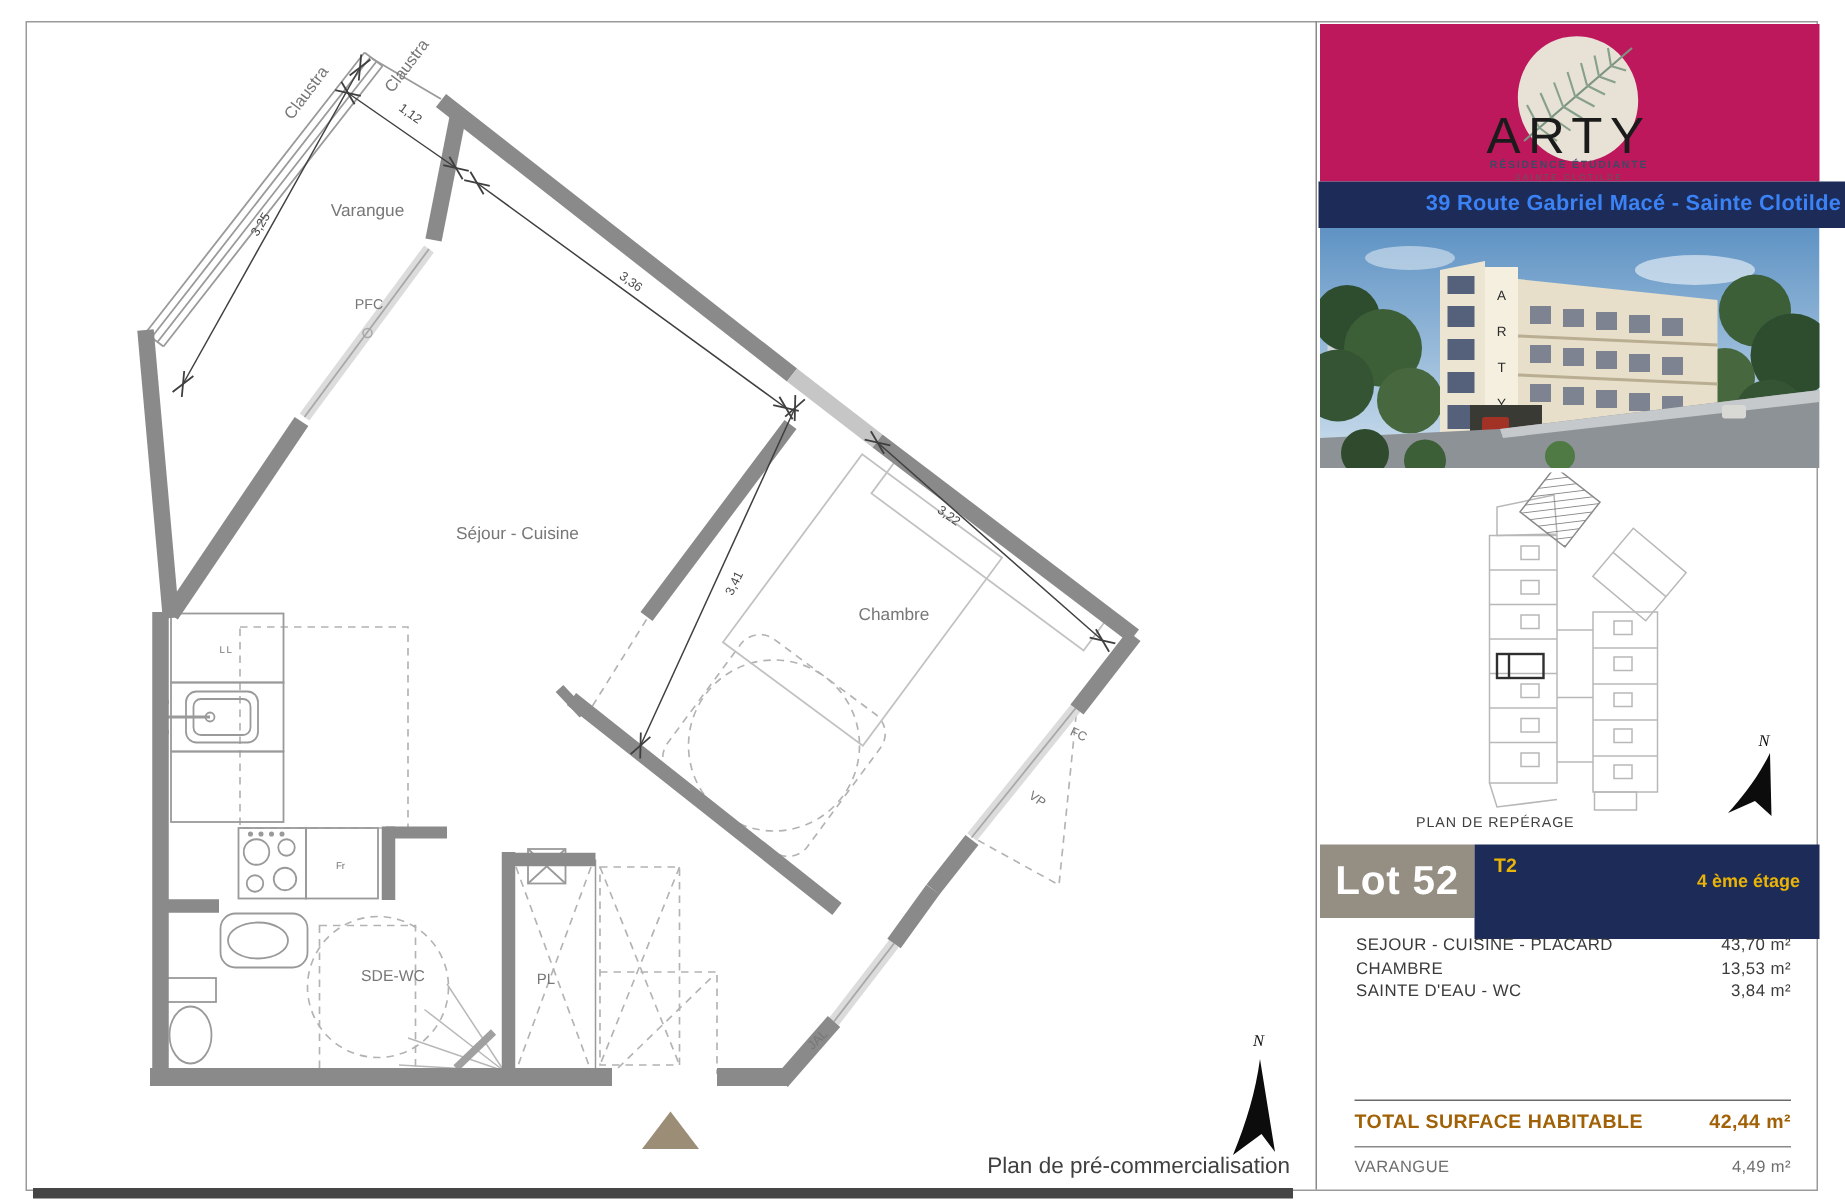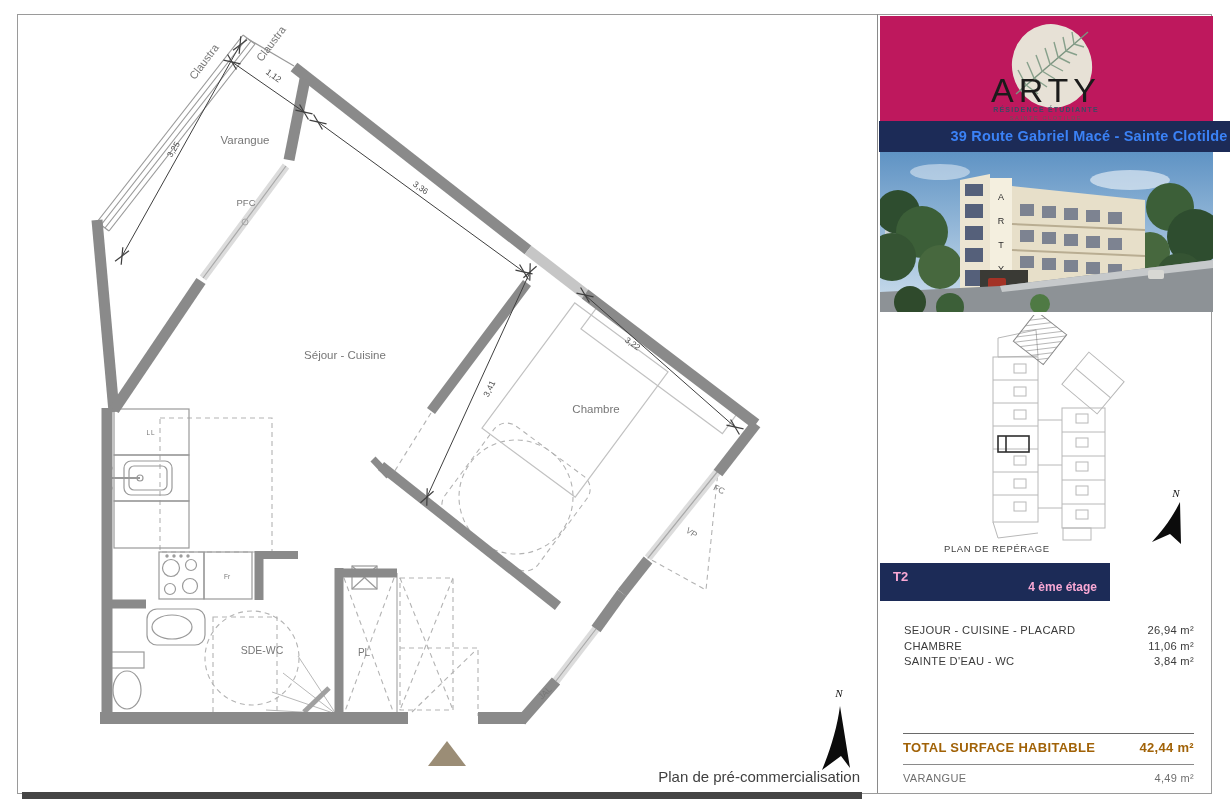--- a/index.html
+++ b/index.html
@@ -12,21 +12,21 @@
   
   .logo-block{position:absolute;left:880px;top:16px;width:333px;height:105px;background:#be185d;}
   .banner{position:absolute;left:879px;top:121px;width:390px;height:31px;background:#1c2b57;
           color:#3b82f6;font-weight:bold;font-size:14.5px;text-align:center;line-height:31px;letter-spacing:.2px;padding-left:15px;}
   .photo{position:absolute;left:880px;top:152px;width:333px;height:160px;}
   .reperage-plan{position:absolute;left:880px;top:315px;width:333px;height:235px;}
   .reperage-label{position:absolute;left:903px;top:543px;font-size:9.5px;color:#3f3f3f;letter-spacing:.6px;margin-left:41px;}
   .lot-banner{position:absolute;left:880px;top:563px;width:333px;height:49px;display:flex;}
   .lot-left{width:103px;height:49px;background:#958e83;color:#fff;font-weight:bold;font-size:27px;
             text-align:center;line-height:49px;letter-spacing:.5px;}
-  .lot-right{position:relative;width:230px;height:38px;background:#1c2b57;color:#f9a8d4;text-decoration:underline;}
+  .lot-right{position:relative;width:230px;height:63px;background:#1c2b57;color:#eab308;text-decoration:underline;}
   .lot-type{position:absolute;left:13px;top:6px;font-size:13px;font-weight:bold;}
   .lot-floor{position:absolute;right:13px;top:0;height:49px;line-height:49px;font-size:12px;font-weight:bold;}
   .areas{position:absolute;left:904px;top:623px;width:290px;}
   .area-row{display:flex;justify-content:space-between;font-size:11.2px;color:#3b3b3b;
             letter-spacing:.3px;line-height:15.5px;}
   .total-line1{position:absolute;left:903px;top:733px;width:291px;border-top:1.5px solid #6a6a6a;}
   .total-row{position:absolute;left:903px;top:740px;width:291px;display:flex;justify-content:space-between;
              font-size:13px;font-weight:bold;color:#a16207;letter-spacing:.3px;}
   .total-line2{position:absolute;left:903px;top:764px;width:291px;border-top:1.2px solid #8a8a8a;}
   .annex-row{position:absolute;left:903px;top:772px;width:291px;display:flex;justify-content:space-between;
@@ -373,34 +373,35 @@
       <g>
         <text x="1176" y="497" font-size="11" text-anchor="middle" class="compass-n">N</text>
         <path d="M1180,502 C1171,520 1161,532 1152,542 L1170,534 L1181,544 Z" fill="#0c0c0c"></path>
       </g>
     </svg>
   </div>
 
   <div class="reperage-label">PLAN DE REPÉRAGE</div>
 
   <div class="lot-banner">
+    <div class="lot-left">Lot 52</div>
     <div class="lot-right">
       <span class="lot-type">T2</span>
       <span class="lot-floor">4 ème étage</span>
     </div>
   </div>
 
   <div class="areas">
     <div class="area-row">
       <span>SEJOUR - CUISINE - PLACARD</span>
-      <span>26,94 m²</span>
+      <span>43,70 m²</span>
     </div>
     <div class="area-row">
       <span>CHAMBRE</span>
-      <span>11,06 m²</span>
+      <span>13,53 m²</span>
     </div>
     <div class="area-row">
       <span>SAINTE D'EAU - WC</span>
       <span>3,84 m²</span>
     </div>
   </div>
 
   <div class="total-line1"></div>
   <div class="total-row">
     <span>TOTAL SURFACE HABITABLE</span>

